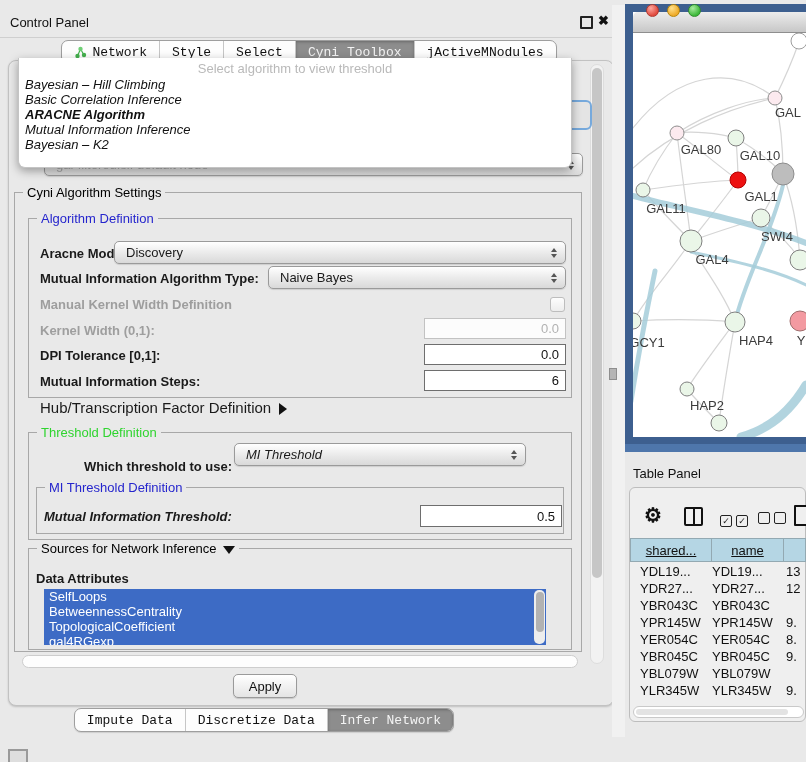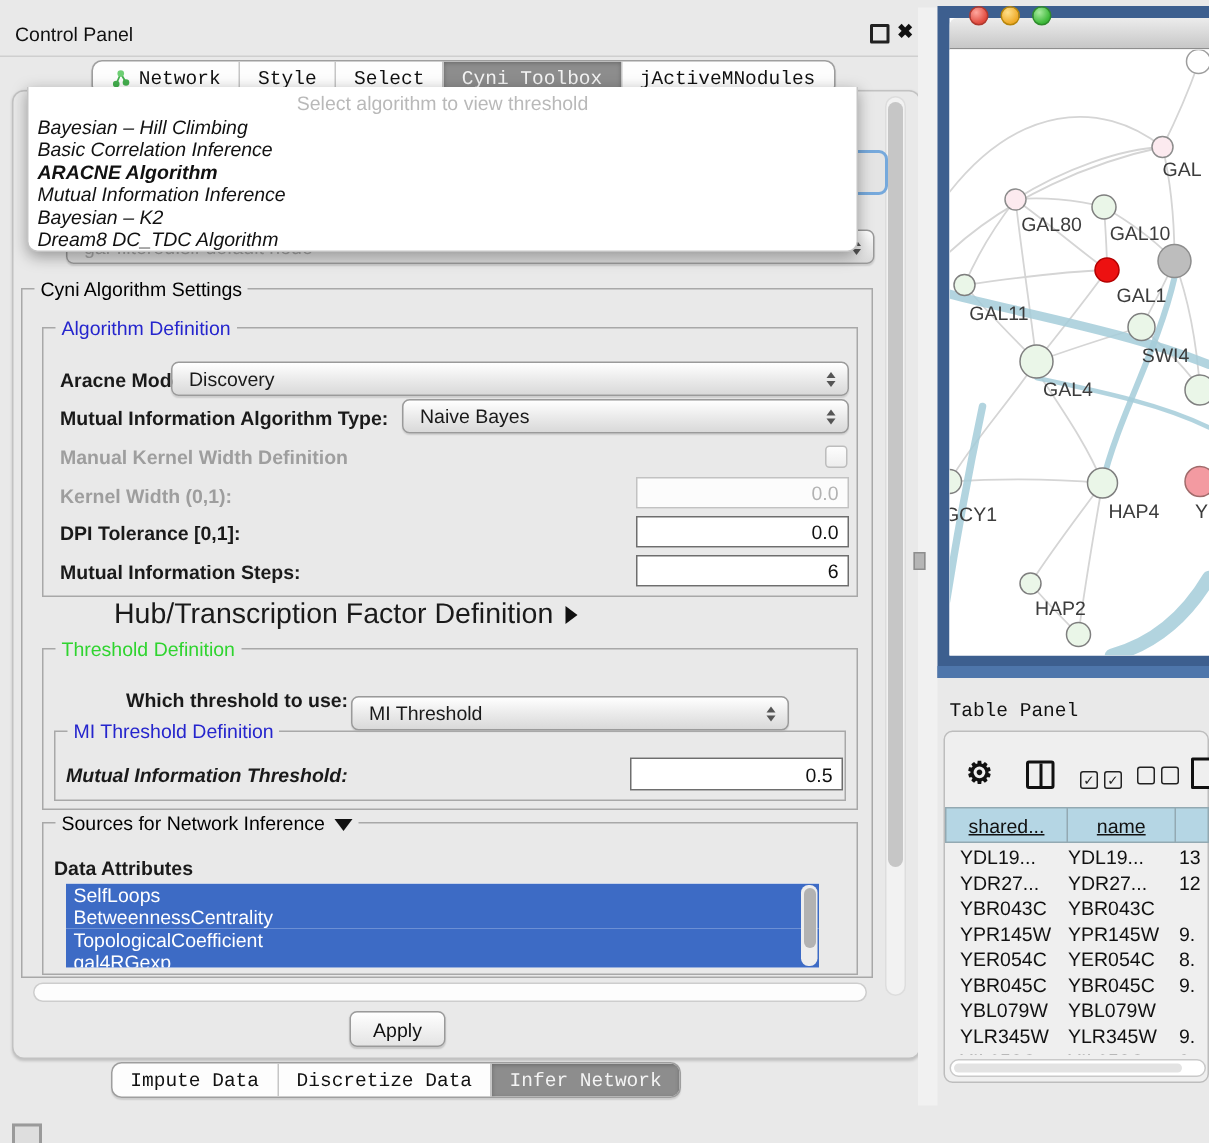--- a/index.html
+++ b/index.html
@@ -58,24 +58,24 @@
   .lbl-mitype{left:40px;top:271px;}
   .combo-mitype{left:268px;top:266px;width:298px;}
   .lbl-manual{left:40px;top:297px;}
   .chk-manual{left:550px;top:297px;}
   .lbl-kernel{left:40px;top:323px;}
   .in-kernel{left:424px;top:318px;width:142px;}
   .lbl-dpi{left:40px;top:348px;}
   .in-dpi{left:424px;top:344px;width:142px;}
   .lbl-steps{left:40px;top:374px;}
   .in-steps{left:424px;top:370px;width:142px;}
-  .hub-row{left:40px;top:399px;font-size:19px;color:#1a1a1a;margin-left:36px;}
+  .hub-row{left:40px;top:399px;font-size:15px;color:#1a1a1a;}
   .threshold-group{left:28px;top:432px;width:542px;height:106px;}
   .lbl-which{left:84px;top:459px;}
-  .combo-which{left:234px;top:464px;width:292px;}
+  .combo-which{left:234px;top:443px;width:292px;font-style:italic;}
   .midef-group{left:36px;top:487px;width:526px;height:45px;}
   .lbl-mit{left:44px;top:509px;font-style:italic;}
   .in-mit{left:420px;top:505px;width:142px;height:22px;}
   .sources-group{left:28px;top:548px;width:542px;height:100px;}
   .lbl-attrs{left:36px;top:571px;}
   .attr-list{left:44px;top:589px;width:502px;height:56px;background:#fff;overflow:hidden;}
   .attr-item{height:15px;line-height:15px;background:#3d6bc5;color:#fff;font-size:13px;padding-left:5px;white-space:nowrap;}
   .list-vscroll{left:534px;top:590px;width:11px;height:54px;background:#ededed;border-radius:5px;}
   .list-vscroll .thumb{position:absolute;left:1.5px;top:2px;width:8px;height:40px;background:#b2b2b2;border-radius:4px;}
   .hscroll{left:22px;top:655px;width:556px;height:13px;background:#fdfdfd;border:1px solid #cdcdcd;border-radius:7px;box-sizing:border-box;}
@@ -90,21 +90,21 @@
   .blue-frame-light{left:625px;top:444px;width:181px;height:8px;background:#4e76ab;}
   .net-window{left:633px;top:12px;width:173px;height:425px;background:#fff;}
   .net-titlebar{left:633px;top:12px;width:173px;height:21px;background:linear-gradient(#ececec,#c7c7c7);border-bottom:1px solid #8e8e8e;border-top-left-radius:5px;box-sizing:border-box;}
   .light{width:13px;height:13px;border-radius:50%;top:4px;}
   .light.red{left:646px;background:radial-gradient(circle at 35% 30%,#ffa79e,#e04a3e 70%);border:1px solid #b0392f;box-sizing:border-box;}
   .light.yellow{left:667px;background:radial-gradient(circle at 35% 30%,#ffe08a,#eeaa28 70%);border:1px solid #b8860b;box-sizing:border-box;}
   .light.green{left:688px;background:radial-gradient(circle at 35% 30%,#a8eb9e,#3cb838 70%);border:1px solid #2f8c2c;box-sizing:border-box;}
   .net-canvas{left:633px;top:33px;width:173px;height:404px;background:#fff;overflow:hidden;}
   .node-label{font-family:"Liberation Sans",sans-serif;font-size:13px;fill:#3c3c3c;}
   
-  .tp-title{left:633px;top:466px;font-size:13px;color:#111;font-family:Liberation Mono, monospace;}
+  .tp-title{left:633px;top:466px;font-size:13px;color:#111;}
   .table-panel{left:629px;top:487px;width:177px;height:235px;background:#efefef;border:1px solid #bdbdbd;border-radius:6px;box-sizing:border-box;}
   .tbicon{color:#111;}
   .gear{left:644px;top:503px;font-size:20px;font-weight:bold;}
   .splitcols{left:684px;top:507px;width:15px;height:15px;border:2px solid #111;border-radius:2px;}
   .splitcols::after{content:'';position:absolute;left:6.5px;top:0;width:2px;height:15px;background:#111;}
   .pairbox::before,.pairbox::after{display:inline-block;width:10px;height:10px;border:1.5px solid #222;border-radius:2px;font-size:9px;line-height:10px;text-align:center;margin-right:4px;color:#222;}
   .checkpair{left:720px;top:510px;}
   .checkpair::before{content:'\2713';}
   .checkpair::after{content:'\2713';}
   .uncheckpair{left:758px;top:510px;}
@@ -391,14 +391,13 @@
     <span class="thumb"></span>
   </div>
 
 <div class="abs popup">
     <div class="pop-prompt">Select algorithm to view threshold</div>
     <div class="pop-item">Bayesian – Hill Climbing</div>
     <div class="pop-item">Basic Correlation Inference</div>
     <div class="pop-item bold">ARACNE Algorithm</div>
     <div class="pop-item">Mutual Information Inference</div>
     <div class="pop-item">Bayesian – K2</div>
-    <div class="pop-item">Dream8 DC_TDC Algorithm</div>
   </div>
 
 </body></html>

